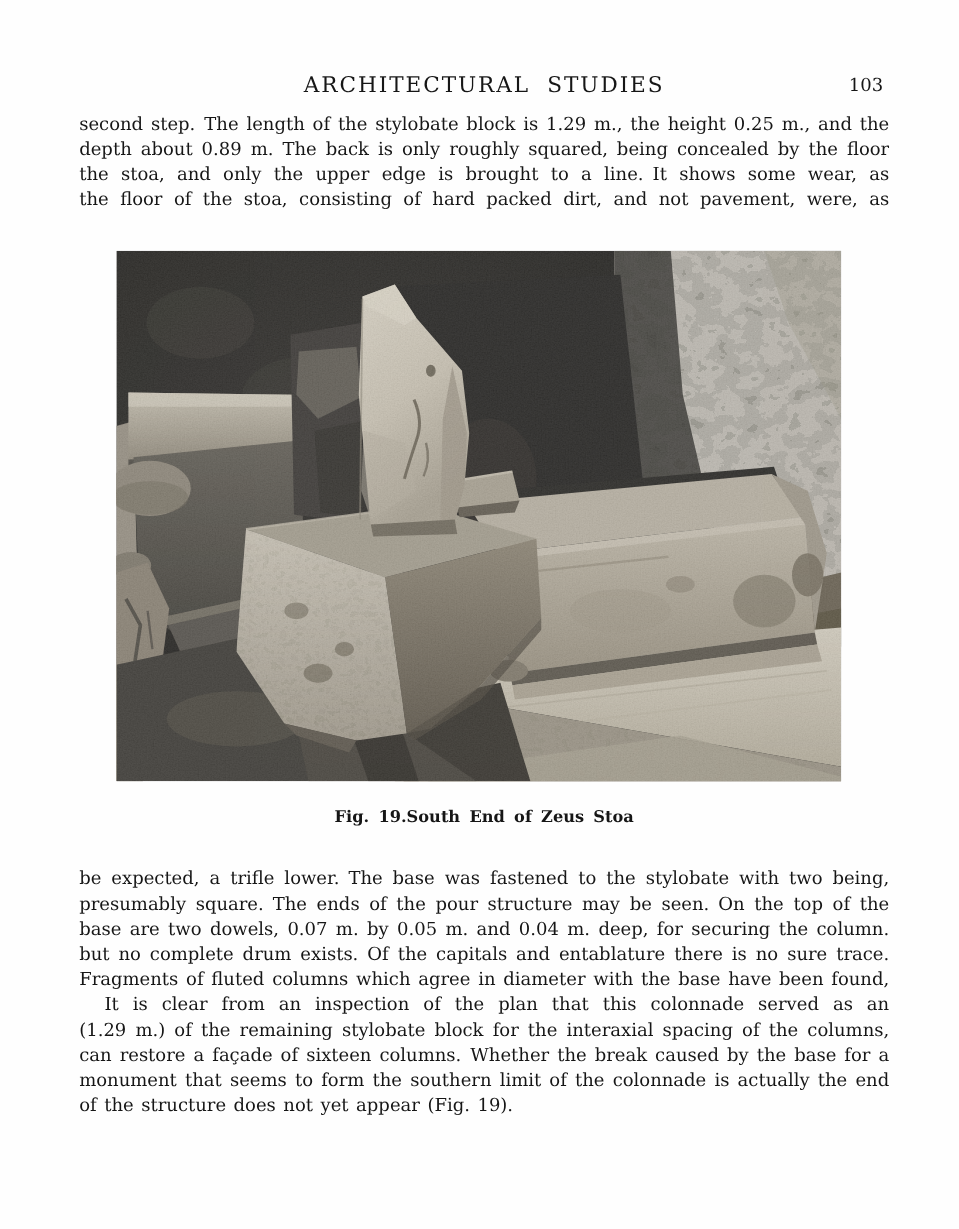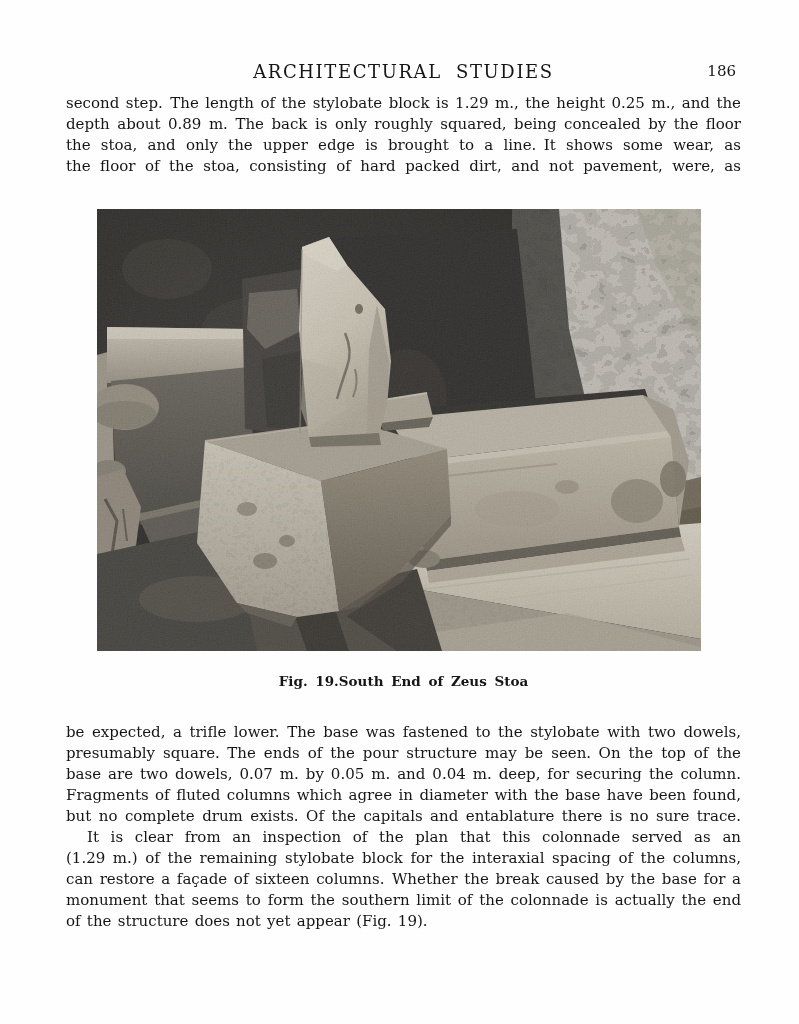--- a/index.html
+++ b/index.html
@@ -30,21 +30,21 @@
   }
   .caption .cap-label { }
 </style>
 </head>
 <body>
 
 <div class="page">
 
   <div class="runhead">
     <span class="title">ARCHITECTURAL STUDIES</span>
-    <span class="pagenum">186</span>
+    <span class="pagenum">103</span>
   </div>
 
   <div class="textblock tb1">
     <div class="line">second step. The length of the stylobate block is 1.29 m., the height 0.25 m., and the</div>
     <div class="line">depth about 0.89 m. The back is only roughly squared, being concealed by the floor of</div>
     <div class="line">the stoa, and only the upper edge is brought to a line. It shows some wear, as though</div>
     <div class="line">the floor of the stoa, consisting of hard packed dirt, and not pavement, were, as might</div>
   </div>
 
   <div class="photo">
@@ -267,25 +267,25 @@
 
       <rect x="0" y="0" width="604" height="442" filter="url(#f_grain)" opacity="0.3"></rect>
     </svg>
   </div>
 
   <div class="caption">
     <span class="cap-label">Fig. 19.</span><span>South End of Zeus Stoa</span>
   </div>
 
   <div class="textblock tb2">
-    <div class="line">be expected, a trifle lower. The base was fastened to the stylobate with two dowels,</div>
+    <div class="line">be expected, a trifle lower. The base was fastened to the stylobate with two being,</div>
     <div class="line">presumably square. The ends of the pour structure may be seen. On the top of the</div>
     <div class="line">base are two dowels, 0.07 m. by 0.05 m. and 0.04 m. deep, for securing the column.</div>
+    <div class="line">but no complete drum exists. Of the capitals and entablature there is no sure trace.</div>
     <div class="line">Fragments of fluted columns which agree in diameter with the base have been found,</div>
-    <div class="line">but no complete drum exists. Of the capitals and entablature there is no sure trace.</div>
     <div class="line indent">It is clear from an inspection of the plan that this colonnade served as an</div>
     <div class="line">(1.29 m.) of the remaining stylobate block for the interaxial spacing of the columns, we</div>
     <div class="line">can restore a façade of sixteen columns. Whether the break caused by the base for a</div>
     <div class="line">monument that seems to form the southern limit of the colonnade is actually the end</div>
     <div class="line short">of the structure does not yet appear (Fig. 19).</div>
   </div>
 
 </div>
 
 </body></html>

